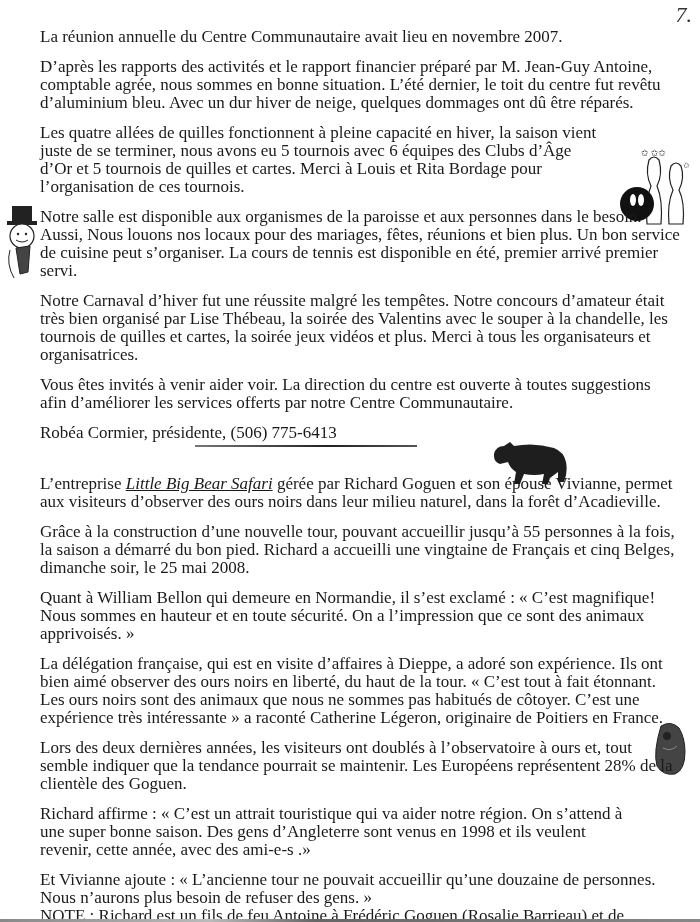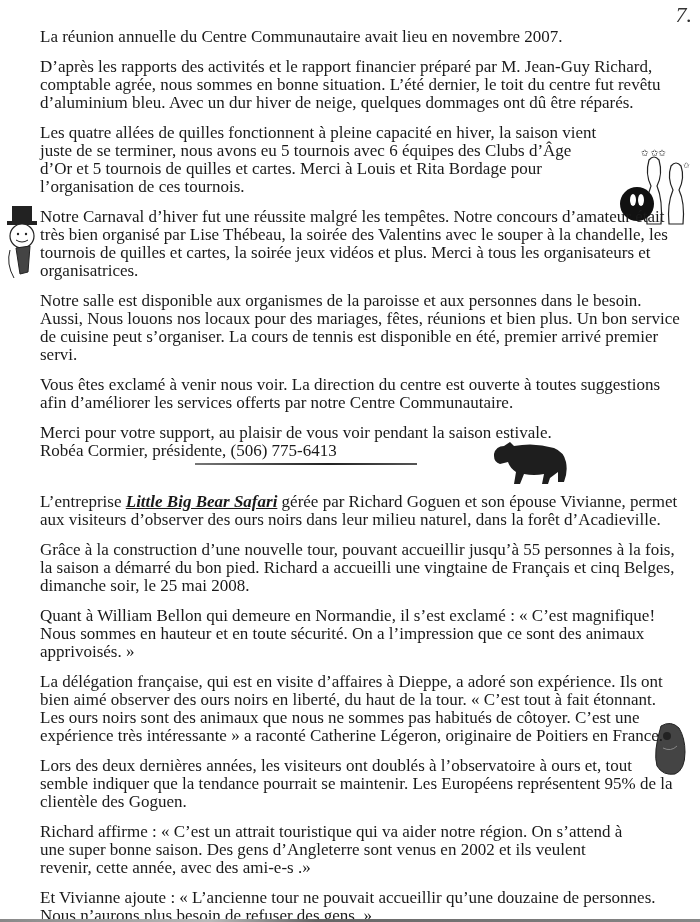--- a/index.html
+++ b/index.html
@@ -6,21 +6,21 @@
   body {
     width:700px; height:922px; background:#ffffff; position:relative; overflow:hidden;
     font-family:"Liberation Serif", serif; color:#1a1a1a;
   }
   .page-num { position:absolute; right:8px; top:2px; font-size:22px; font-style:italic; color:#333; }
   .content { position:absolute; left:40px; top:28px; width:640px; }
   h2 { font-size:17.5px; font-style:italic; font-weight:bold; margin:0 0 8px 0; line-height:22px; }
   p { font-size:17px; line-height:18px; margin:0 0 12px 0; }
   .tight { margin-bottom:0; }
   .sep { width:222px; height:2px; background:linear-gradient(90deg,#777,#222 60%,#555); margin:3px 0 28px 155px; }
-  .brand { font-weight:bold; font-style:italic; text-decoration:underline; }
+  .brand { font-weight:normal; font-style:italic; text-decoration:underline; }
   .bottom-edge { position:absolute; left:0; right:0; bottom:0; height:3px; background:linear-gradient(90deg,#888,#bbb 30%,#666 45%,#888 100%); }
   .illus { position:absolute; }
 </style>
 </head>
 <body>
 
 <div class="page-num">7.</div>
 
 <svg class="illus" style="left:613px;top:148px" width="84" height="82" viewBox="0 0 84 82">
   <g fill="none" stroke="#222" stroke-width="1.2">
@@ -51,36 +51,35 @@
 
 <svg class="illus" style="left:653px;top:722px" width="34" height="54" viewBox="0 0 34 54">
   <path d="M8 4 q10-6 18 2 q6 10 6 24 q0 18 -10 22 q-12 2 -18-8 q-4-14 4-40z" fill="#444" stroke="#222"></path>
   <circle cx="14" cy="14" r="4" fill="#222"></circle>
   <path d="M10 26 q8 4 14 -2" stroke="#888" fill="none"></path>
 </svg>
 
 <div class="content">
   <section>
     <p>La réunion annuelle du Centre Communautaire avait lieu en novembre 2007.</p>
-    <p>D’après les rapports des activités et le rapport financier préparé par M. Jean-Guy Richard, comptable agrée, nous sommes en bonne situation.   L’été dernier, le toit du centre fut revêtu d’aluminium bleu.  Avec un dur hiver de neige, quelques dommages ont dû être réparés.</p>
+    <p>D’après les rapports des activités et le rapport financier préparé par M. Jean-Guy Antoine, comptable agrée, nous sommes en bonne situation.   L’été dernier, le toit du centre fut revêtu d’aluminium bleu.  Avec un dur hiver de neige, quelques dommages ont dû être réparés.</p>
     <p style="padding-right:73px">Les quatre allées de quilles fonctionnent à pleine capacité en hiver, la saison vient juste de se terminer, nous avons eu 5 tournois avec 6 équipes des Clubs d’Âge d’Or et 5 tournois de quilles et cartes.  Merci à Louis et Rita Bordage pour l’organisation de ces tournois.</p>
+    <p>Notre salle est disponible aux organismes de la paroisse et aux personnes dans le besoin.  Aussi, Nous louons nos locaux pour des mariages, fêtes, réunions et bien plus.  Un bon service de cuisine peut s’organiser.  La cours de tennis est disponible en été, premier arrivé premier servi.</p>
     <p>Notre Carnaval d’hiver fut une réussite malgré les tempêtes.  Notre concours d’amateur était très bien organisé par Lise Thébeau, la soirée des Valentins avec le souper à la chandelle, les tournois de quilles et cartes, la soirée jeux vidéos et plus.   Merci à tous les organisateurs et organisatrices.</p>
-    <p>Notre salle est disponible aux organismes de la paroisse et aux personnes dans le besoin.  Aussi, Nous louons nos locaux pour des mariages, fêtes, réunions et bien plus.  Un bon service de cuisine peut s’organiser.  La cours de tennis est disponible en été, premier arrivé premier servi.</p>
-    <p>Vous êtes exclamé à venir nous voir.  La direction du centre est ouverte à toutes suggestions afin d’améliorer les services offerts par notre Centre Communautaire.</p>
-    <p class="tight">Merci pour votre support,  au plaisir de vous voir pendant la saison estivale.</p>
+    <p>Vous êtes invités à venir aider voir.  La direction du centre est ouverte à toutes suggestions afin d’améliorer les services offerts par notre Centre Communautaire.</p>
     <p class="tight">Robéa Cormier,  présidente,   (506) 775-6413</p>
     <div class="sep"></div>
   </section>
 
   <section>
     <p><span>L’entreprise </span><span class="brand">Little Big Bear Safari</span><span> gérée par Richard Goguen et son épouse Vivianne, permet aux visiteurs d’observer des ours noirs dans leur milieu naturel, dans la forêt d’Acadieville.</span></p>
     <p>Grâce à la construction d’une nouvelle tour, pouvant accueillir jusqu’à 55 personnes à la fois, la saison a démarré du bon pied.  Richard a accueilli une vingtaine de Français et cinq Belges, dimanche soir, le 25 mai 2008.</p>
     <p>Quant à William Bellon qui demeure en Normandie, il s’est exclamé :  « C’est magnifique! Nous sommes en hauteur et en toute sécurité.  On a l’impression que ce sont des animaux apprivoisés. »</p>
     <p>La délégation française, qui est en visite d’affaires à Dieppe, a adoré son expérience.  Ils ont bien aimé observer des ours noirs en liberté, du haut de la tour.  « C’est tout à fait étonnant.  Les ours noirs sont des animaux que nous ne sommes pas habitués de côtoyer.  C’est une expérience très intéressante » a raconté Catherine Légeron, originaire de Poitiers en France.</p>
-    <p>Lors des deux dernières années, les visiteurs ont doublés à l’observatoire à ours et, tout semble indiquer que la tendance pourrait se maintenir.  Les Européens représentent 95% de la clientèle des Goguen.</p>
-    <p style="padding-right:40px">Richard affirme :  « C’est un attrait touristique qui va aider notre région.  On s’attend à une super bonne saison.  Des gens d’Angleterre sont venus en 2002 et ils veulent revenir, cette année, avec des ami-e-s .»</p>
+    <p>Lors des deux dernières années, les visiteurs ont doublés à l’observatoire à ours et, tout semble indiquer que la tendance pourrait se maintenir.  Les Européens représentent 28% de la clientèle des Goguen.</p>
+    <p style="padding-right:40px">Richard affirme :  « C’est un attrait touristique qui va aider notre région.  On s’attend à une super bonne saison.  Des gens d’Angleterre sont venus en 1998 et ils veulent revenir, cette année, avec des ami-e-s .»</p>
     <p class="tight">Et Vivianne ajoute : « L’ancienne tour ne pouvait accueillir qu’une douzaine de personnes.  Nous n’aurons plus besoin de refuser des gens. »</p>
     <p class="tight">NOTE :  Richard est un fils de feu Antoine à Frédéric Goguen (Rosalie Barrieau) et de Jeannette à feu Louis Lavoie (feu Florilda Blanchette).  Vivianne (Degrâce) est native de St-Louis-de-Kent.</p>
 
   </section>
 </div>
 
 <div class="bottom-edge"></div>
 
 </body></html>

